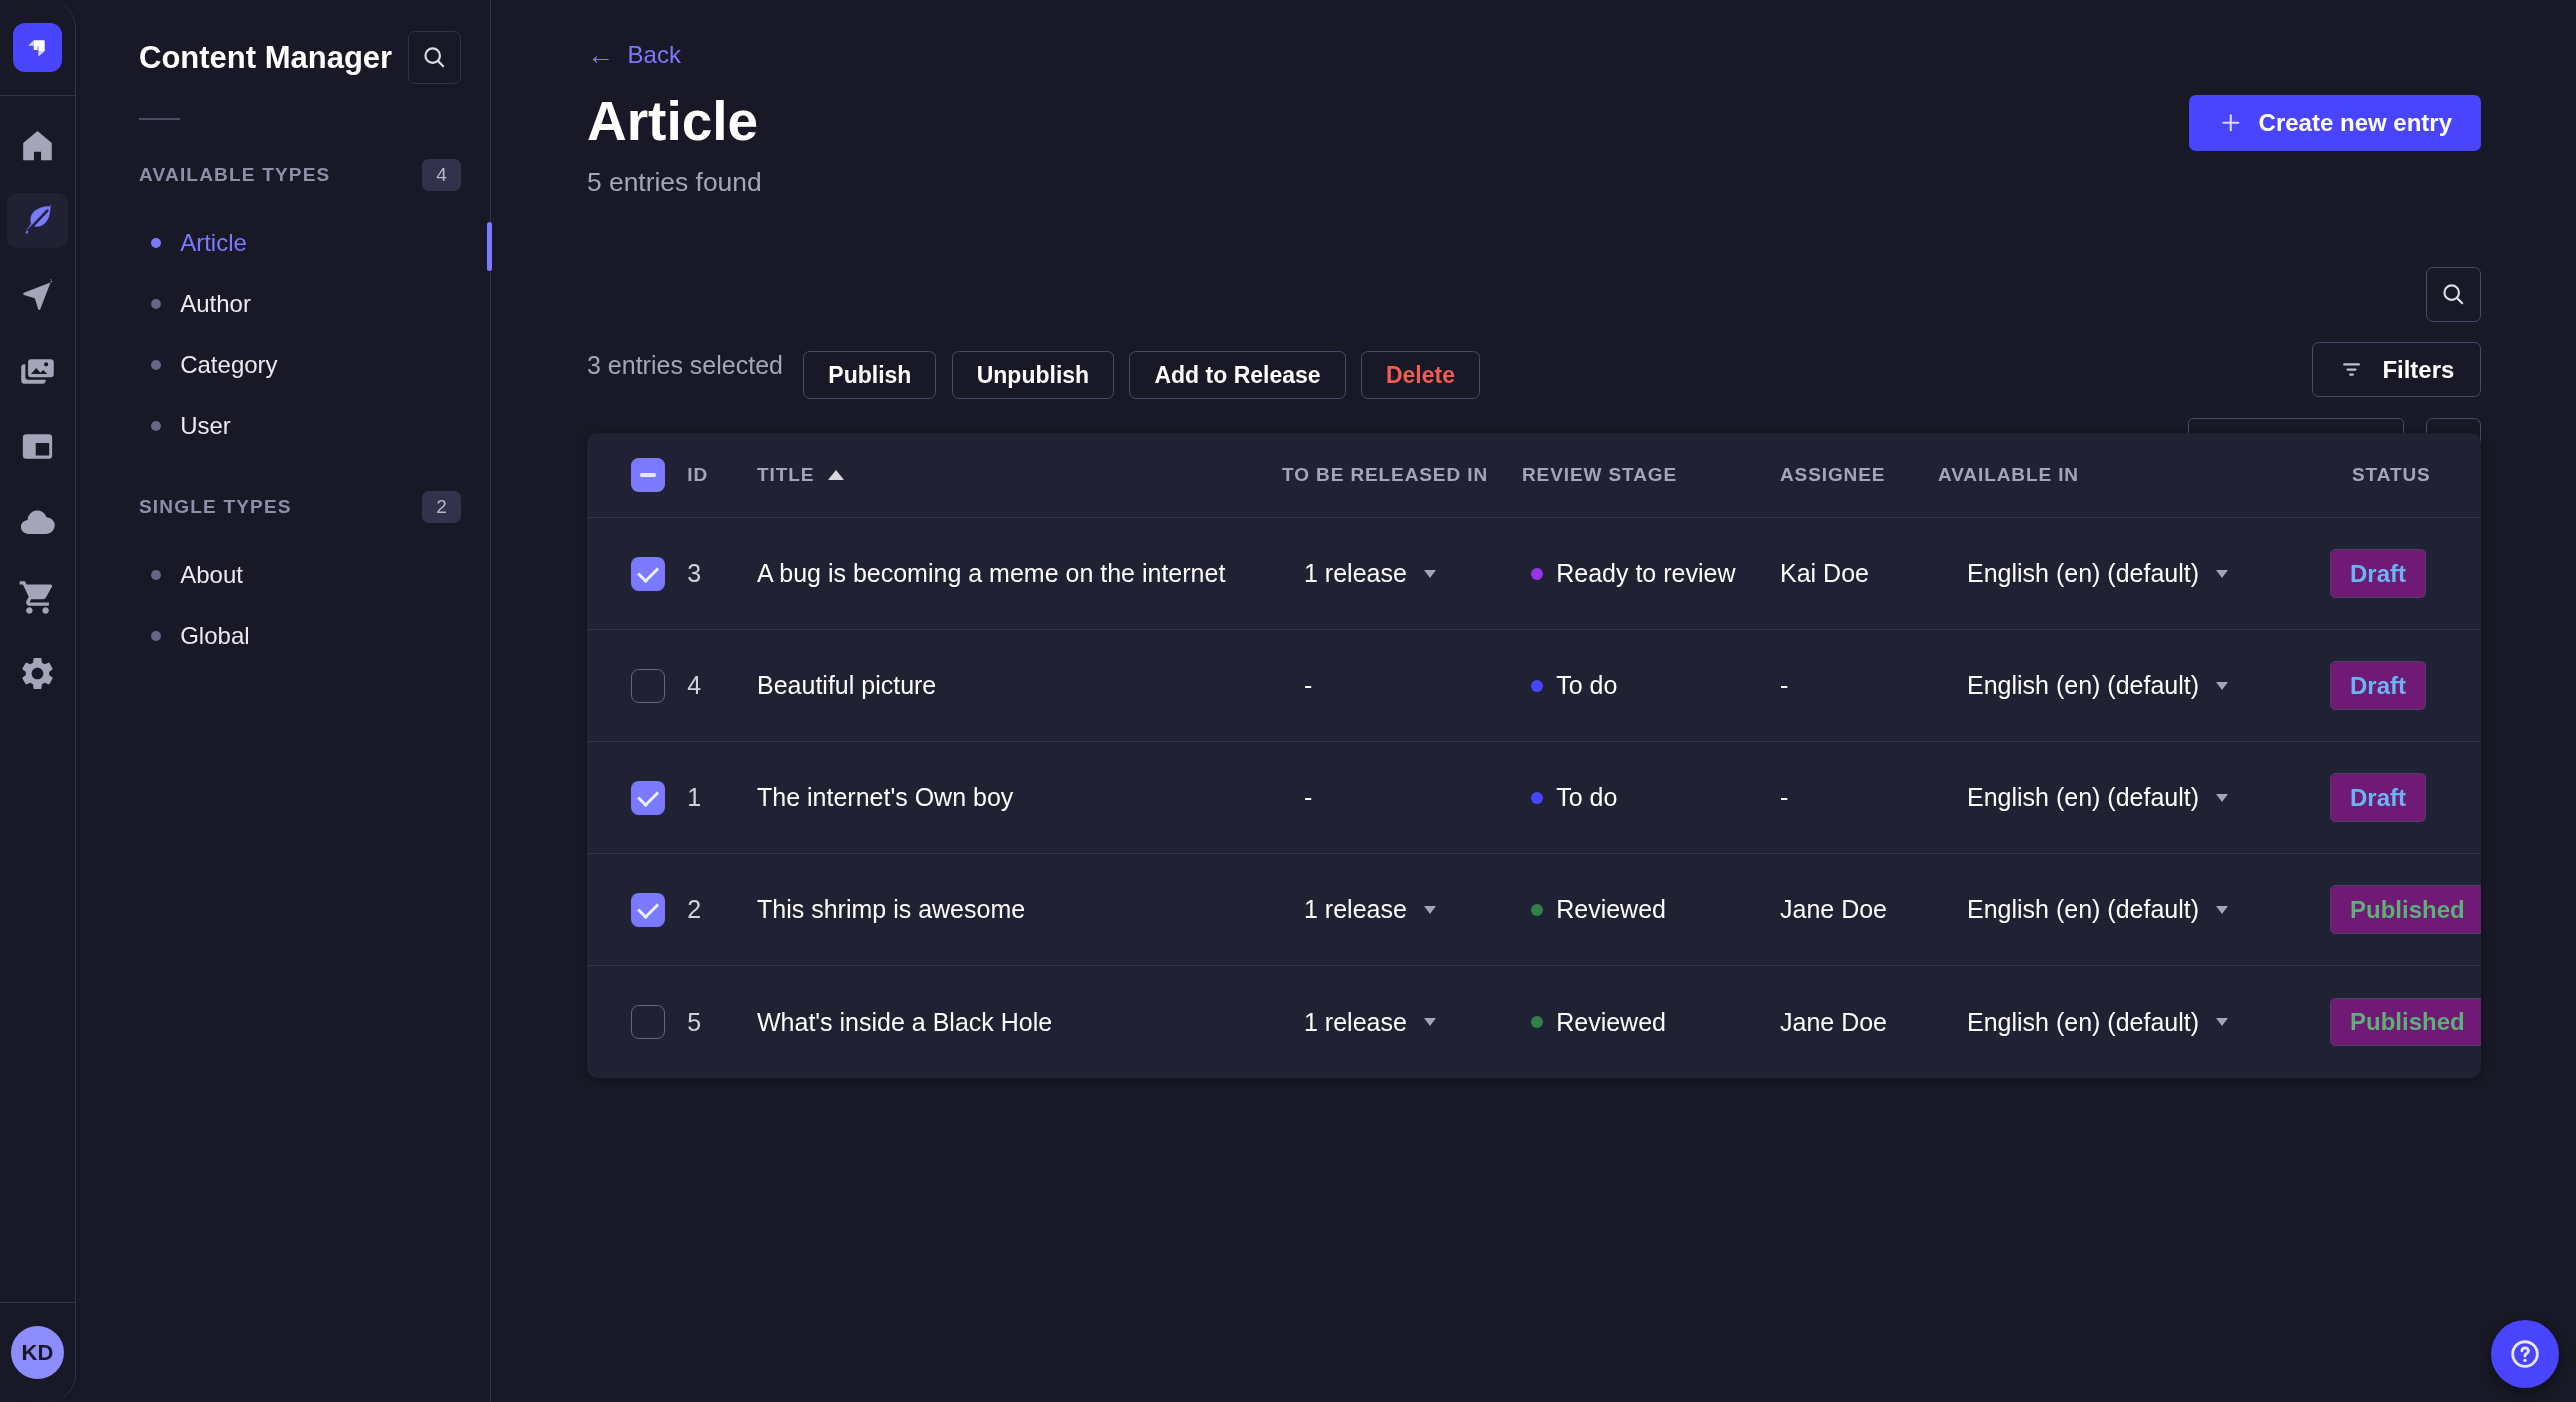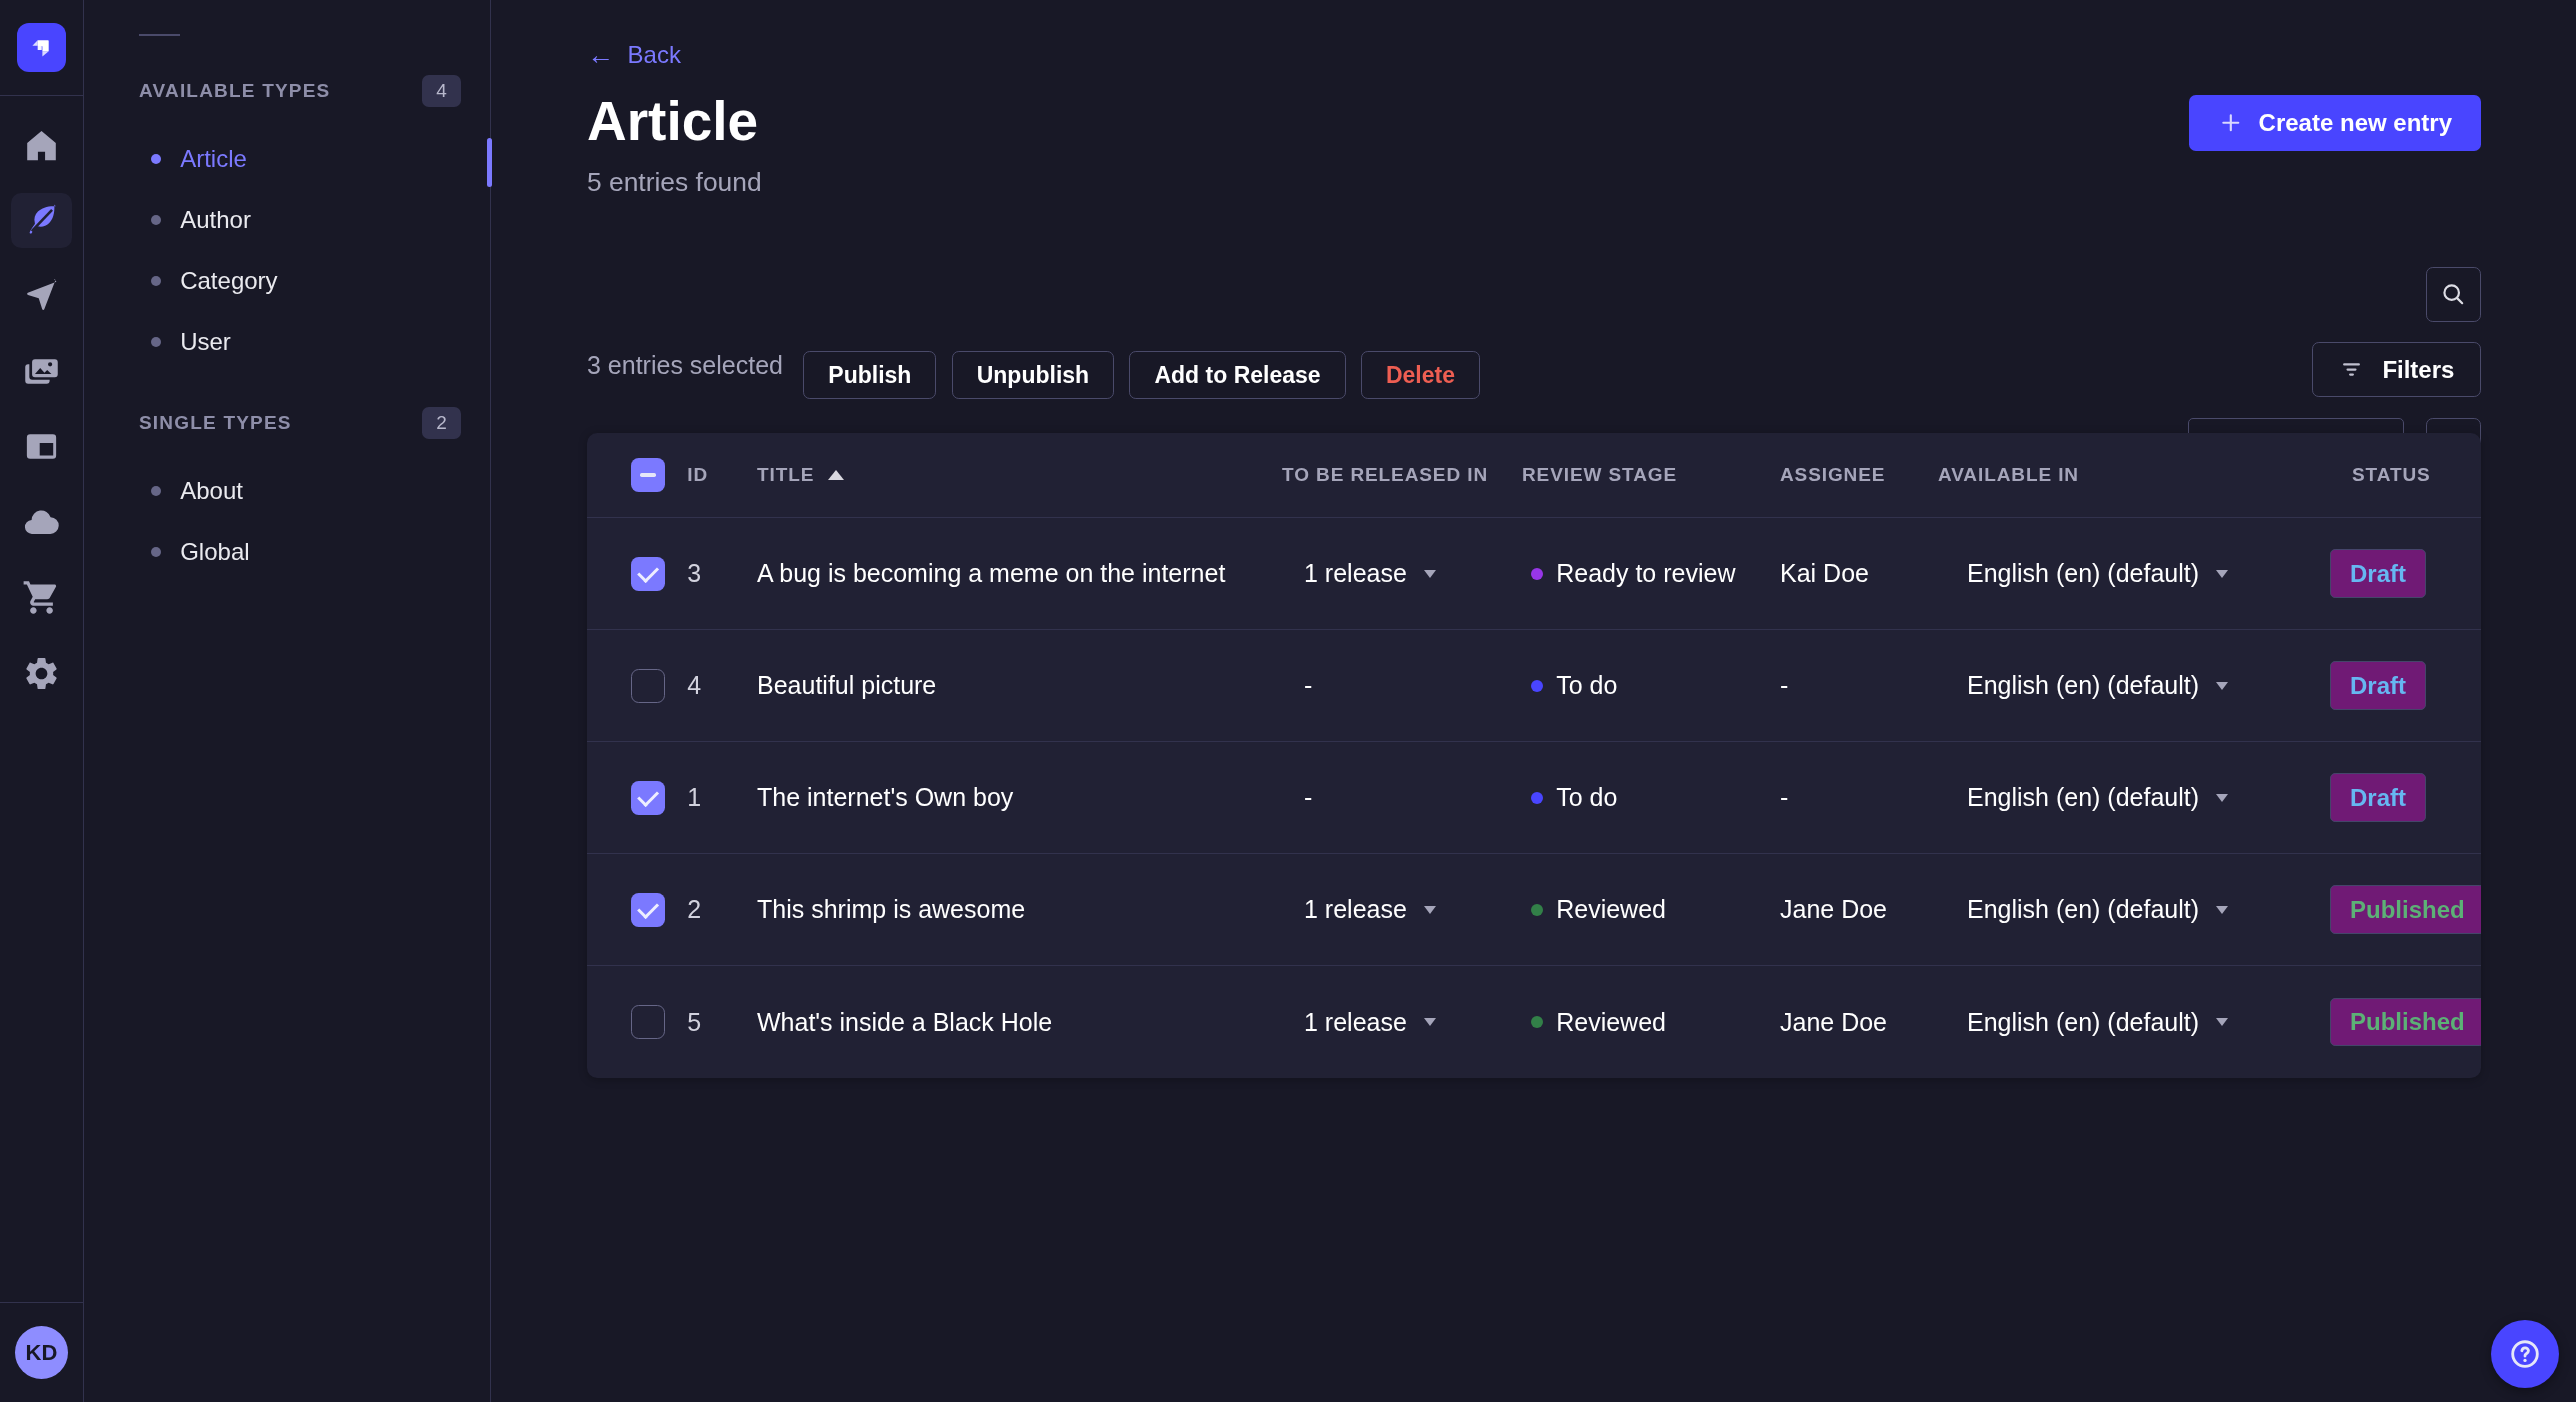--- a/index.html
+++ b/index.html
@@ -9,22 +9,22 @@
     --cols:85px 73px 1fr 247px 256px 158px 392px 170px;
   }
   *{box-sizing:border-box;margin:0;padding:0;}
   html,body{margin:0;padding:0;}
   body{
     width:2576px;height:1402px;position:relative;overflow:hidden;
     background:var(--bg);color:var(--textPrimary);
     font-family:"Liberation Sans", sans-serif;
   }
   
-  .rail{position:absolute;left:0;top:0;bottom:0;width:84px;border-right:0.9px solid var(--border);
-    display:flex;flex-direction:column;align-items:center;background:var(--bg);}
+  .rail{position:absolute;left:0;top:0;bottom:0;width:76px;border-right:0.9px solid var(--border);
+    display:flex;flex-direction:column;align-items:center;background:var(--bg);border-radius:28px;}
   .rail-logo{width:49px;height:49px;border-radius:12px;background:var(--accent);
     display:flex;align-items:center;justify-content:center;margin:23px 0;cursor:pointer;}
   .rail-divider{width:100%;height:0.9px;background:var(--border);}
   .rail-nav{display:flex;flex-direction:column;gap:20.4px;margin-top:22px;align-items:center;}
   .rail-btn{width:61px;height:55px;border-radius:10.2px;display:flex;align-items:center;justify-content:center;color:#a5a5ba;cursor:pointer;}
   .rail-btn svg{width:39px;height:39px;}
   .rail-btn.active{background:var(--surface);color:var(--accentLight);}
   .rail-bottom{margin-top:auto;width:100%;display:flex;flex-direction:column;align-items:center;}
   .avatar{width:53px;height:53px;border-radius:50%;background:#8e8dff;color:#181826;
     font-size:22px;font-weight:700;display:flex;align-items:center;justify-content:center;margin:23px 0;cursor:pointer;}
@@ -171,20 +171,29 @@
         </svg>
     </div>
   </nav>
   <div class="rail-bottom">
     <div class="rail-divider"></div>
     <div class="avatar">KD</div>
   </div>
 </aside>
 
 <aside class="subnav" style="position:absolute;">
+  <div class="subnav-head">
+    <div class="subnav-title">Content Manager</div>
+    <button class="sq-btn">
+      <svg width="29" height="29" viewBox="0 0 24 24">
+        <circle cx="10.5" cy="10.5" r="6" fill="none" stroke="currentColor" stroke-width="1.8"></circle>
+        <line x1="15" y1="15" x2="19.2" y2="19.2" stroke="currentColor" stroke-width="1.8" stroke-linecap="round"></line>
+      </svg>
+    </button>
+  </div>
   <div class="subnav-divider"></div>
   <div>
   <div class="nav-section">
     <div class="section-head">
       <span class="section-label">AVAILABLE TYPES</span>
       <span class="count-badge">4</span>
     </div>
     <div class="nav-items">
   <div class="nav-item active">
     <span class="active-bar"></span>

